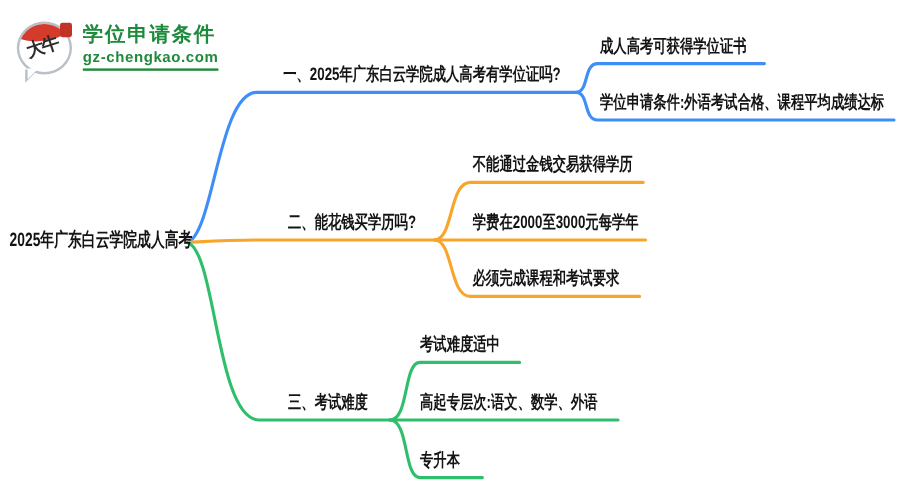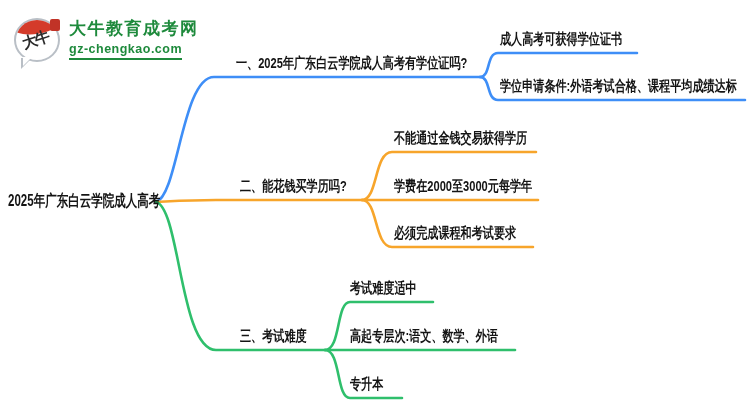--- a/index.html
+++ b/index.html
@@ -60,21 +60,21 @@
     <div class="bubble-wrap">
       <div class="bubble-tail-border"></div>
       <div class="bubble">
         <div class="bubble-hat"></div>
         <div class="bubble-chars">大牛</div>
       </div>
       <div class="bubble-seal"></div>
       <div class="bubble-tail"></div>
     </div>
     <div class="logo-text">
-      <div class="logo-name">大牛教育成考网</div>
+      <div class="logo-name">学位申请条件</div>
       <div class="logo-domain">gz-chengkao.com</div>
     </div>
   </div>
 
   <svg id="wires" viewBox="0 0 750 410" xmlns="http://www.w3.org/2000/svg">
 
     <path d="M156,202 C178,196 182,77 214,77 L480,77" stroke="#3e8ef7"></path>
     <path d="M480,77 C491,77 486,53 498,53 L637,53" stroke="#3e8ef7"></path>
     <path d="M480,77 C491,77 486,100 498,100 L745,100" stroke="#3e8ef7"></path>
 

